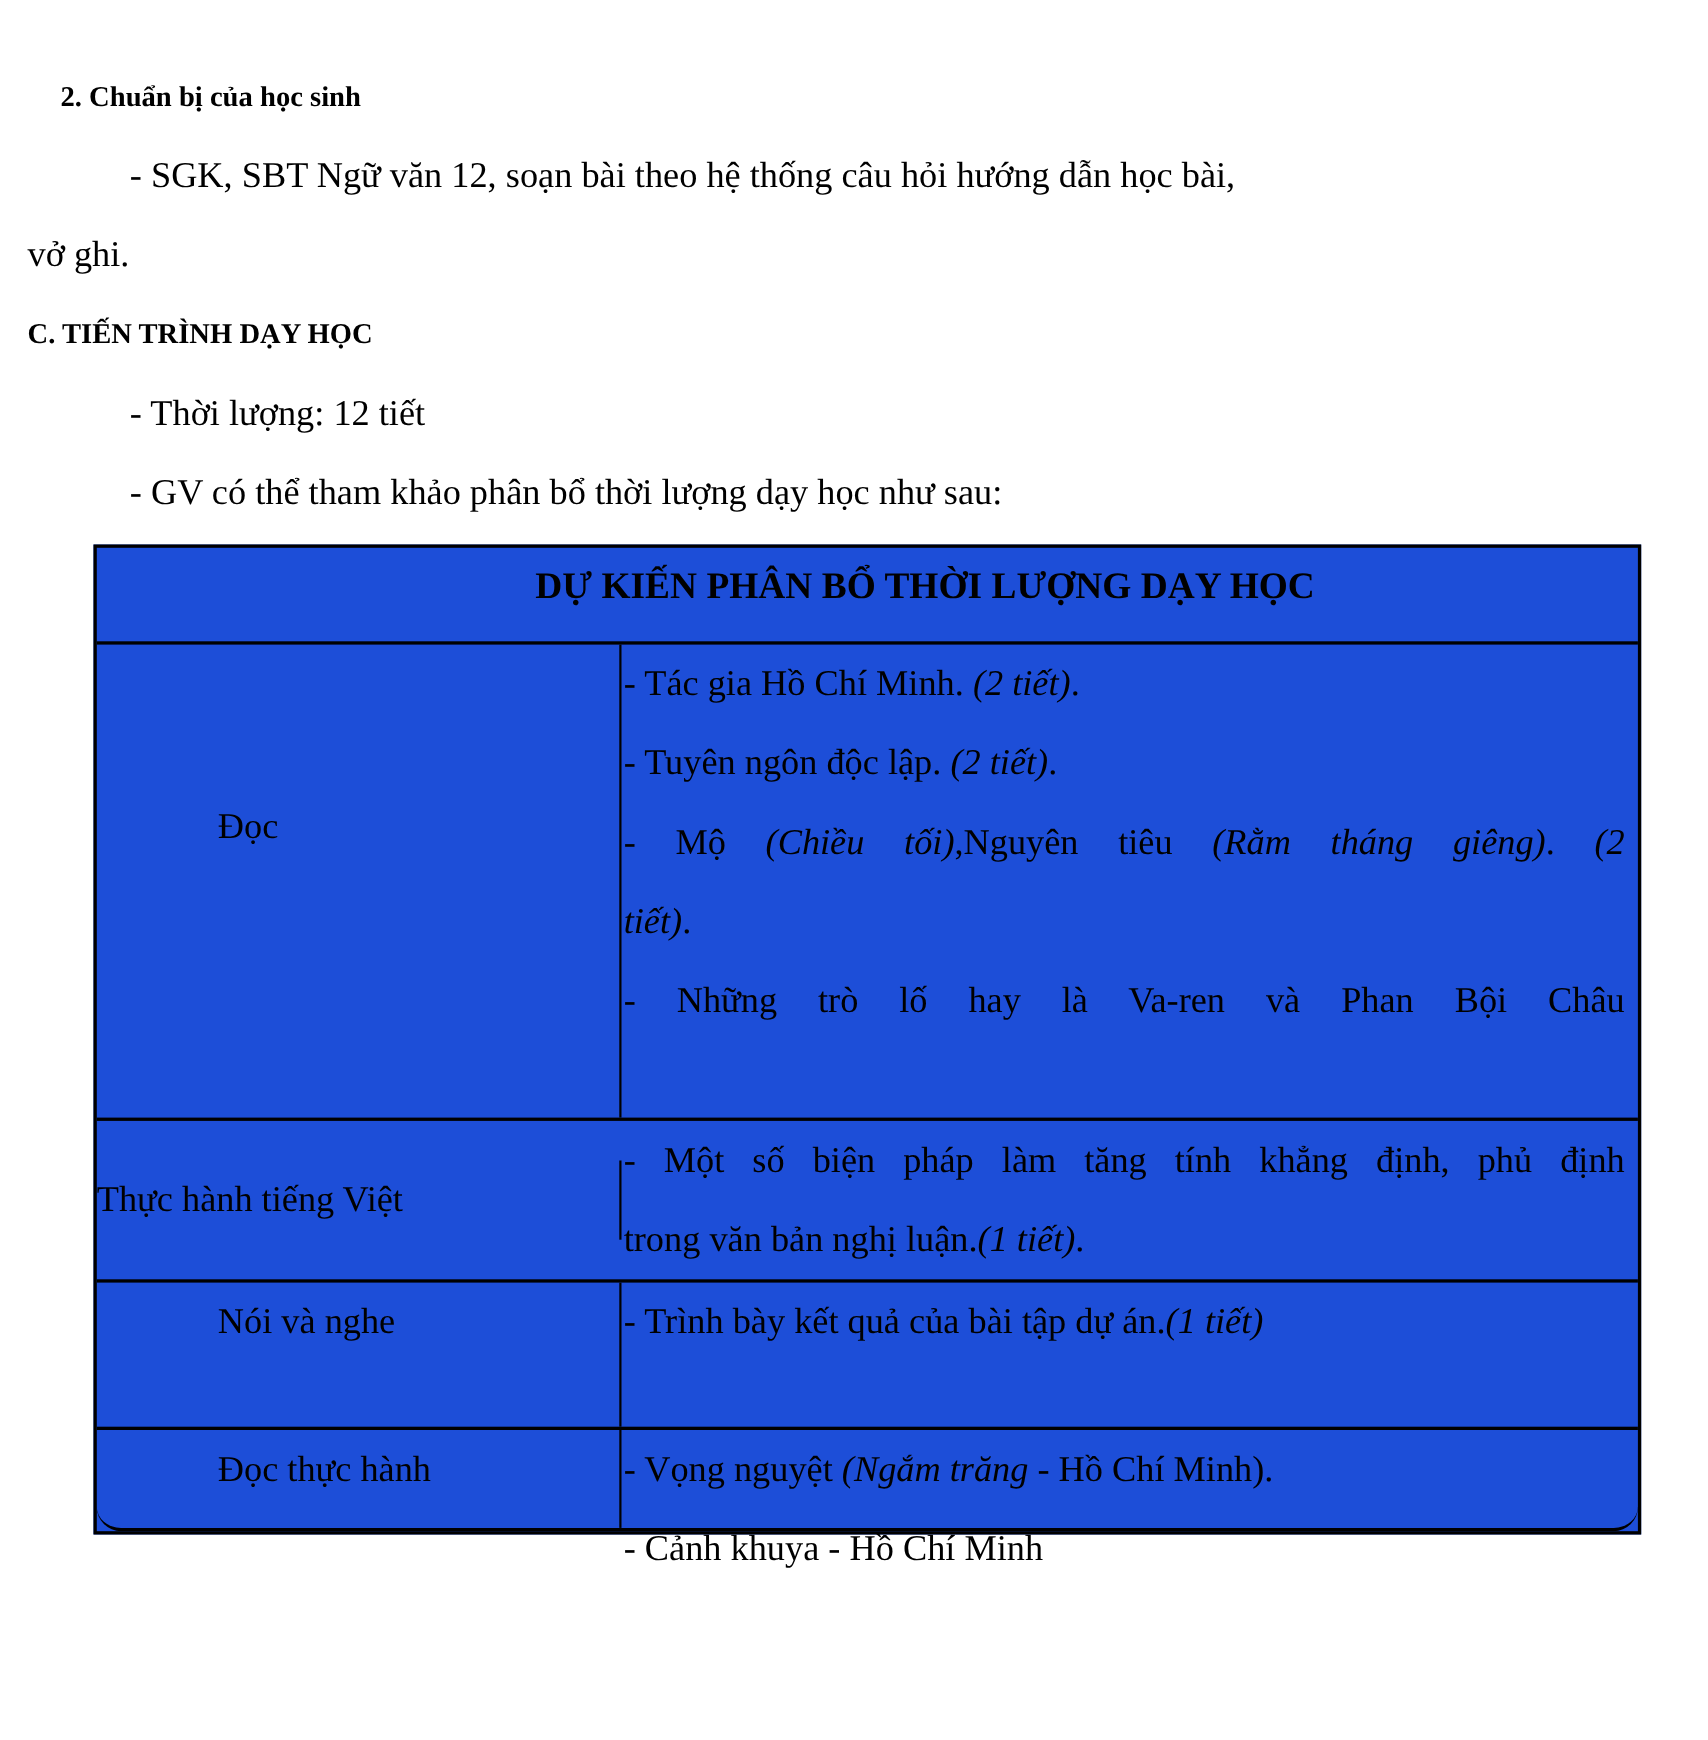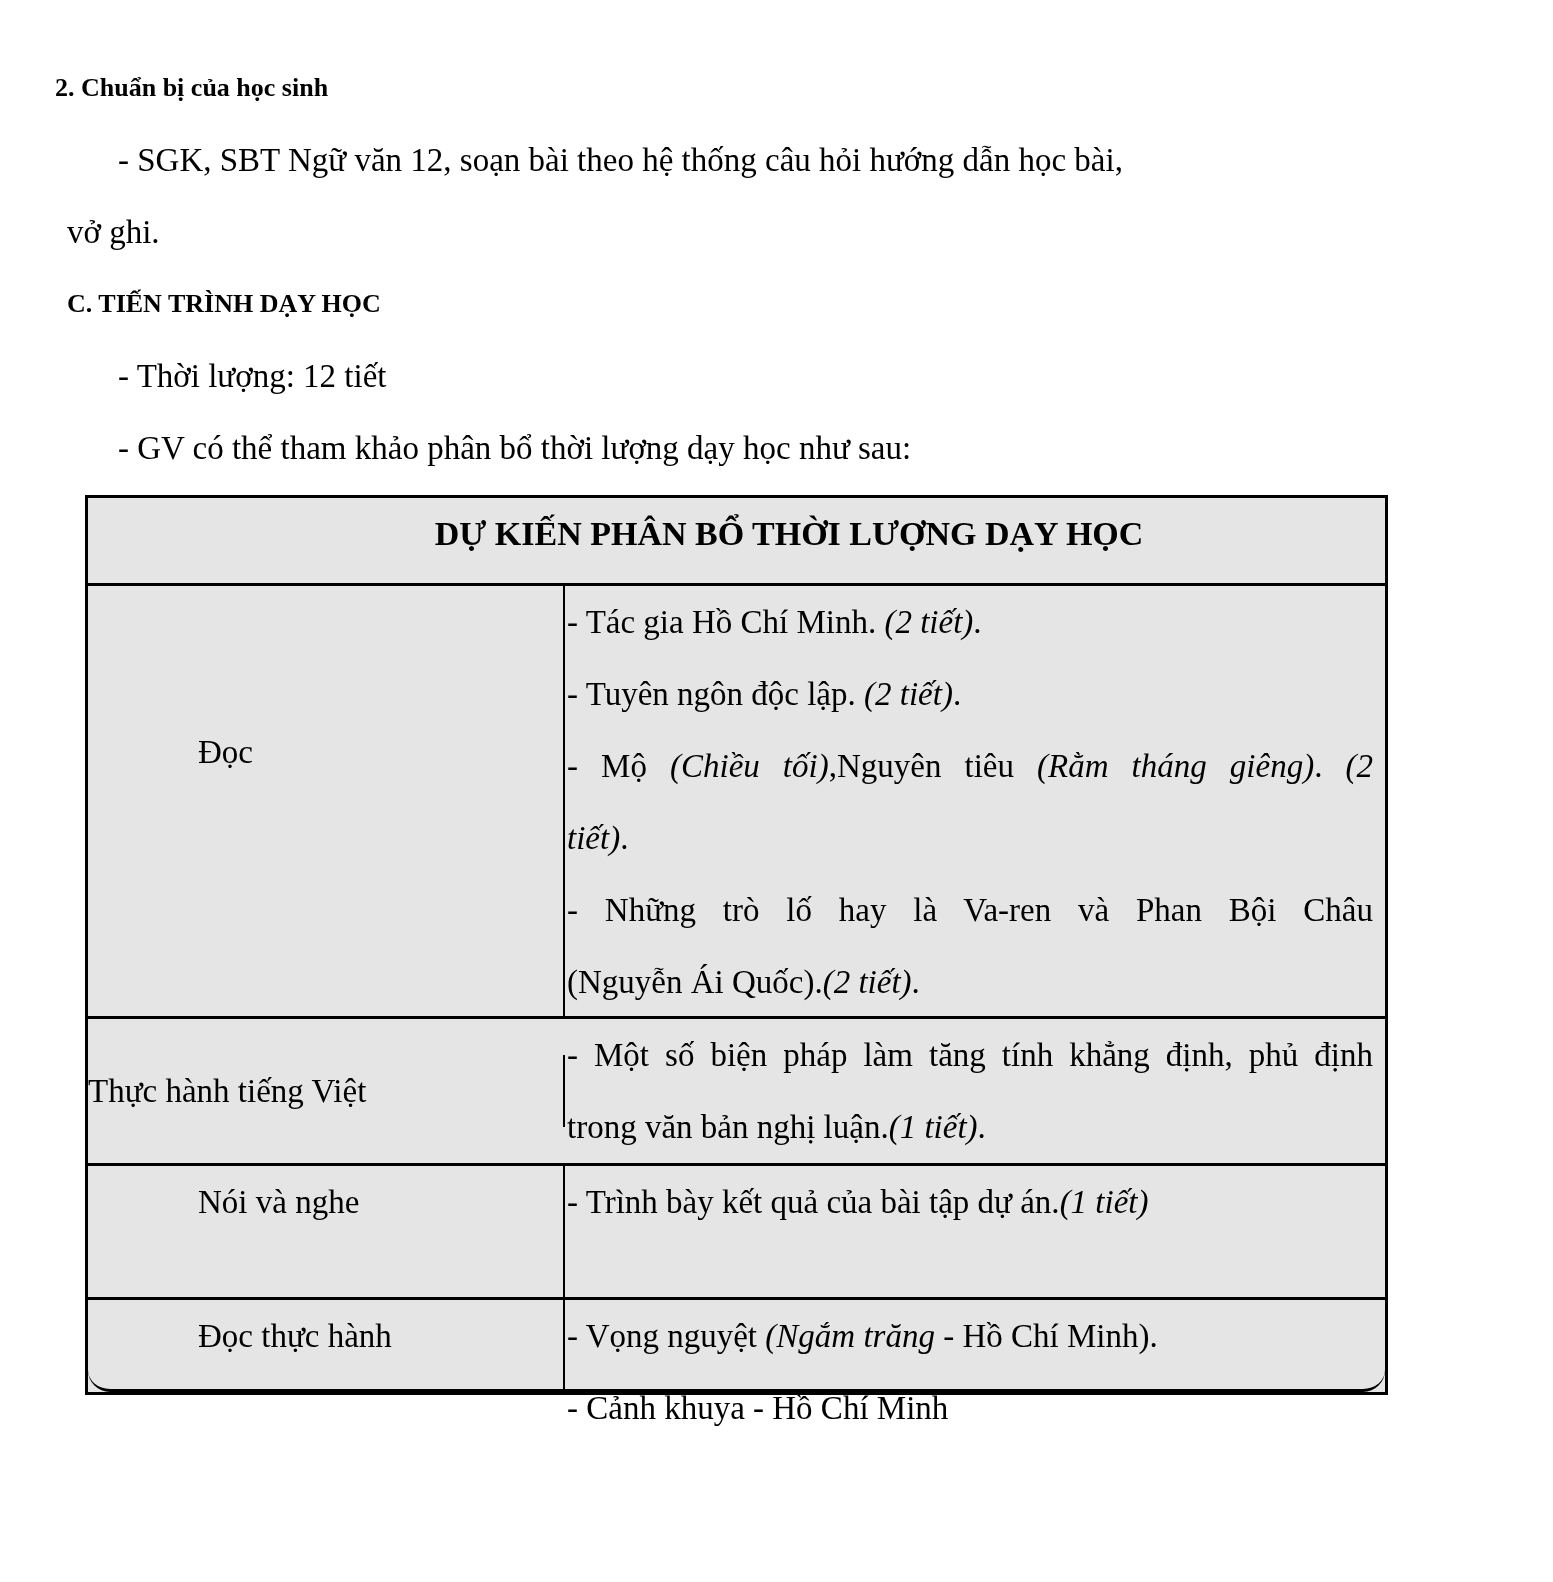--- a/index.html
+++ b/index.html
@@ -17,31 +17,31 @@
   }
   .doc {
     padding-top: 52px;
   }
   .line {
     line-height: 72px;
     height: 72px;
     white-space: nowrap;
   }
   .b { font-weight: bold; font-size: 26px; }
-  .pl25 { padding-left: 25px; margin-left: 42px; }
+  .pl25 { padding-left: 25px; }
   .pl55 { padding-left: 55px; }
   .pl130 { padding-left: 118px; }
 
   
   .tbl {
     box-sizing: border-box;
     margin: 11px 14px 0 85px;
-    width: 1303px;
+    width: 1407px;
     border: 3px solid #000000;
-    background: #e5e5e5;
+    background: #1d4ed8;
   }
   .tbl-header {
     box-sizing: border-box;
     height: 88px;
     border-bottom: 3px solid #000000;
     font-weight: bold;
     font-size: 34px;
     text-align: center;
     text-indent: 105px;
     line-height: 64px;
@@ -112,21 +112,20 @@
   <div class="tbl-row">
         <div class="cell-left">
           <div class="label">Đọc</div>
         </div>
         <div class="cell-right">
           <div class="tline"><span>- Tác gia Hồ Chí Minh. </span><span class="it">(2 tiết)</span><span>.</span></div>
           <div class="tline"><span>- Tuyên ngôn độc lập. </span><span class="it">(2 tiết)</span><span>.</span></div>
           <div class="tline j"><span>- Mộ </span><span class="it">(Chiều tối)</span><span>,Nguyên tiêu </span><span class="it">(Rằm tháng giêng)</span><span>. </span><span class="it">(2</span></div>
           <div class="tline"><span class="it">tiết)</span><span>.</span></div>
           <div class="tline j"><span>- Những trò lố hay là Va-ren và Phan Bội Châu</span></div>
-          <div class="tline"><span>(Nguyễn Ái Quốc).</span><span class="it">(2 tiết)</span><span>.</span></div>
         </div>
       </div>
       <div class="tbl-row">
         <div class="cell-left">
           <div class="label">Thực hành tiếng Việt</div>
         </div>
         <div class="cell-right">
           <div class="tline j"><span>- Một số biện pháp làm tăng tính khẳng định, phủ định</span></div>
           <div class="tline"><span>trong văn bản nghị luận.</span><span class="it">(1 tiết)</span><span>.</span></div>
         </div>

